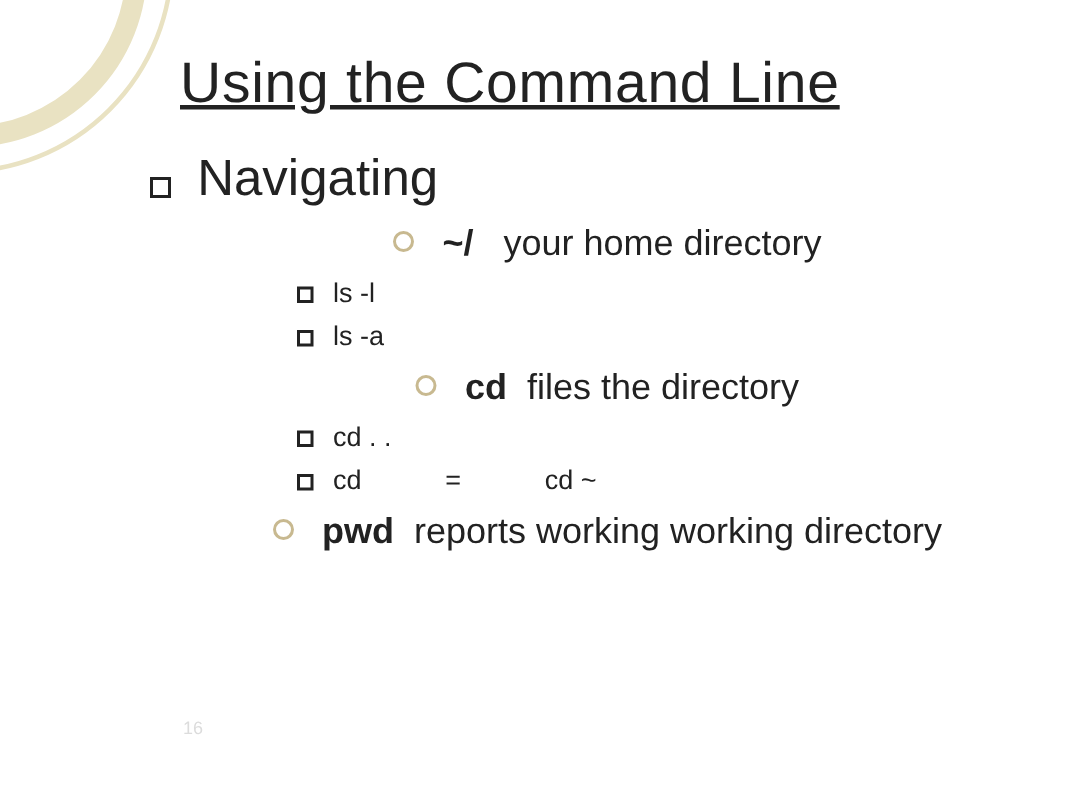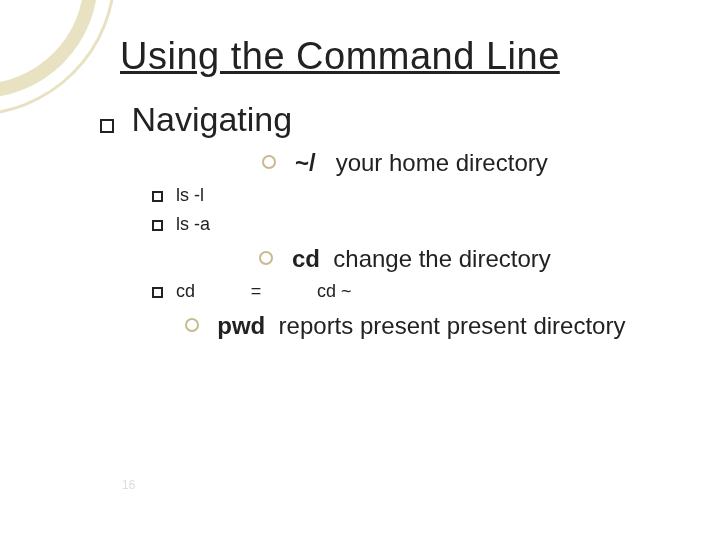--- a/index.html
+++ b/index.html
@@ -82,21 +82,21 @@
   .sub1 .ring {
     display: inline-block;
     width: 10px;
     height: 10px;
     border: 2px solid #c8b990;
     border-radius: 50%;
     margin-right: 12px;
     vertical-align: 2px;
   }
   .sub2 {
-    margin-left: 52px;
+    margin-left: 98px;
     font-size: 18px;
     margin-top: 8px;
   }
   .bold { font-weight: 700; }
   .eqpad { display:inline-block; width:30px; text-align:center; }
   .slot { display:inline-block; width:36px; }
   .footer-num {
     position: absolute;
     left: 122px;
     bottom: 48px;
@@ -130,32 +130,35 @@
     <div class="sub2 bullet-square-open sm">
       <span>ls -l</span>
     </div>
     <div class="sub2 bullet-square-open sm">
       <span>ls -a</span>
     </div>
 
     <div class="sub1">
       <span class="ring"></span>
       <span class="bold">cd</span>
-      &nbsp;<span>change the directory</span>
+      &nbsp;<span>files the directory</span>
+    </div>
+    <div class="sub2 bullet-square-open sm">
+      <span>cd . .</span>
     </div>
     <div class="sub2 bullet-square-open sm">
       <span>cd</span>
       <span class="slot"></span>
       <span class="eqpad">=</span>
       <span class="slot"></span>
       <span>cd ~</span>
     </div>
 
     <div class="sub1">
       <span class="ring"></span>
       <span class="bold">pwd</span>
-      &nbsp;<span>reports present present directory</span>
+      &nbsp;<span>reports working working directory</span>
     </div>
 
   </div>
 
   <div class="footer-num">16</div>
 </div>
 
 </body></html>

